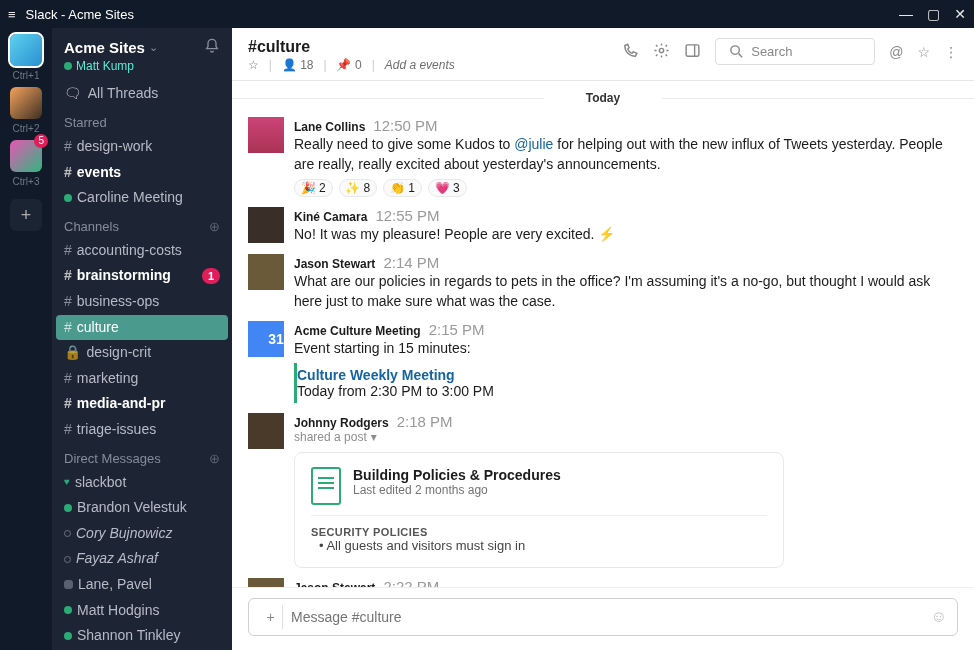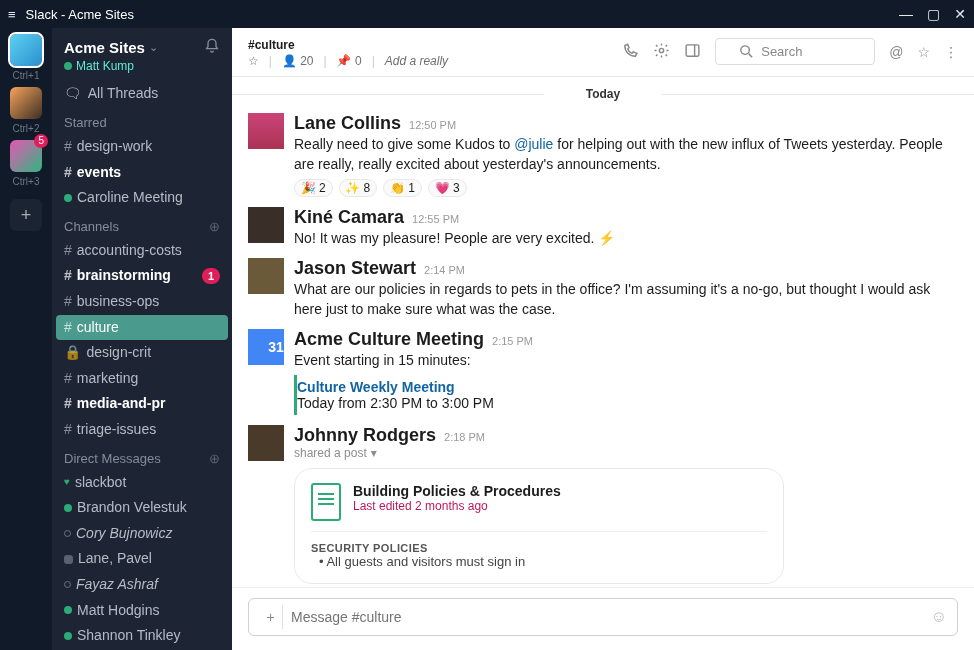--- a/index.html
+++ b/index.html
@@ -33,48 +33,48 @@
 .sidebar .item .hash { opacity: .7; }
 .sidebar .item.active { background: #4a9b8e; color: #fff; border-radius: 0; margin: 0 4px; border-radius: 4px; padding-left: 8px; padding-right: 8px; }
 .sidebar .item.bold { color: #fff; font-weight: 700; }
 .sidebar .item .badge { margin-left: auto; background: #e01e5a; color: #fff; border-radius: 9px; padding: 0 6px; font-size: 11px; line-height: 16px; font-weight: 700; }
 .sidebar .item.italic { font-style: italic; }
 .allthreads { padding: 6px 12px; display: flex; gap: 6px; align-items: center; color: #b6bbc6; cursor: pointer; }
 .scrollsb { overflow-y: auto; flex: 1; }
 .content { flex: 1; display: flex; flex-direction: column; background: #fff; min-width: 0; }
 .chanhead { padding: 10px 16px 8px; border-bottom: 1px solid #e8e8e8; display: flex; align-items: flex-start; }
 .chanhead .left { flex: 1; }
-.chanhead .title { font-weight: 700; font-size: 12px; }
+.chanhead .title { font-weight: 700; font-size: 16px; }
 .chanhead .meta { display: flex; gap: 10px; font-size: 12px; color: #6f6f6f; margin-top: 2px; align-items: center; }
 .chanhead .meta .sep { color: #ccc; }
 .chanhead .right { display: flex; align-items: center; gap: 14px; color: #616061; }
-.chanhead .search { border: 1px solid #ddd; border-radius: 4px; padding: 4px 22px; display: flex; align-items: center; gap: 6px; width: 160px; color: #888; font-size: 13px; }
+.chanhead .search { border: 1px solid #ddd; border-radius: 4px; padding: 4px 12px; display: flex; align-items: center; gap: 6px; width: 160px; color: #888; font-size: 13px; }
 .chanhead .iconbtn { cursor: pointer; opacity: .75; }
 .daydiv { text-align: center; font-size: 12px; font-weight: 700; color: #333; padding: 6px 0; position: relative; }
 .daydiv::before, .daydiv::after { content: ""; position: absolute; top: 50%; width: 42%; border-top: 1px solid #e8e8e8; }
 .daydiv::before { left: 0; } .daydiv::after { right: 0; }
 .msgs { flex: 1; overflow-y: auto; padding: 4px 0 8px; }
 .msg { display: flex; padding: 6px 16px 4px; gap: 10px; }
 .avatar { width: 36px; height: 36px; border-radius: 0; flex-shrink: 0; background: #ccc; padding-left: 20px; }
 .msg .body { flex: 1; min-width: 0; }
 .msg .hline { display: flex; align-items: baseline; gap: 8px; }
-.msg .author { font-weight: 700; font-size: 18px; }
-.msg .ts { font-size: 11px; color: #9a9a9a; }
+.msg .author { font-weight: 700; font-size: 12px; }
+.msg .ts { font-size: 15px; color: #9a9a9a; }
 .msg .text { font-size: 14px; line-height: 1.45; color: #1d1c1d; }
 .mention { color: #1264a3; }
 .reactions { display: flex; gap: 6px; margin-top: 4px; }
 .react { border: 1px solid #e8e8e8; border-radius: 10px; padding: 1px 6px; font-size: 12px; background: #fafafa; display: flex; gap: 3px; align-items: center; }
 .calcard { border-left: 3px solid #2bac76; padding: 4px 0; margin-top: 4px; }
 .calcard .etitle { color: #1264a3; font-weight: 600; }
-.postcard { border: 1px solid #e8e8e8; border-radius: 18px; margin-top: 8px; padding: 14px 16px; max-width: 490px; }
+.postcard { border: 1px solid #e8e8e8; border-radius: 8px; margin-top: 8px; padding: 14px 16px; max-width: 490px; }
 .postcard .phead { display: flex; gap: 12px; align-items: flex-start; }
 .docicon { width: 30px; height: 38px; border: 2px solid #2bac76; border-radius: 3px; flex-shrink: 0; position: relative; }
 .docicon::after { content: ""; position: absolute; left: 5px; right: 5px; top: 8px; height: 2px; background: #2bac76; box-shadow: 0 5px 0 #2bac76, 0 10px 0 #2bac76; }
 .postcard .ptitle { font-weight: 700; }
-.postcard .psub { font-size: 12px; color: #be185d; }
+.postcard .psub { font-size: 12px; color: #737373; }
 .postcard hr { border: none; border-top: 1px solid #eee; margin: 10px 0; }
 .postcard .sec { font-size: 11px; font-weight: 700; letter-spacing: .4px; color: #555; }
 .postcard .bul { font-size: 13px; color: #444; padding-left: 8px; }
 .composer { border-top: 1px solid #eee; padding: 10px 16px 14px; }
 .composer .box { border: 1.5px solid #d0d0d0; border-radius: 6px; display: flex; align-items: center; padding: 6px 10px; }
 .composer .plusbtn { width: 24px; height: 24px; border-right: 1px solid #e0e0e0; display: flex; align-items: center; justify-content: center; color: #888; margin-right: 8px; }
 .composer input { border: none; outline: none; flex: 1; font-size: 14px; color: #333; }
 .composer .smile { color: #bbb; font-size: 16px; }
 .shared { font-size: 12px; color: #8d8d8d; display: flex; align-items: center; gap: 4px; }
 .calavatar { background: linear-gradient(#4285f4,#4285f4); color: #fff; display: flex; align-items: center; justify-content: center; font-weight: 700; font-size: 14px; }
@@ -197,52 +197,52 @@
           <span>slackbot</span>
         </div>
       <div class="item">
           <span class="presence pres-active"></span>
           <span>Brandon Velestuk</span>
         </div>
       <div class="item italic">
           <span class="presence pres-away"></span>
           <span>Cory Bujnowicz</span>
         </div>
-      <div class="item">
-          <span class="presence pres-dnd"></span>
-          <span>Lane, Pavel</span>
-        </div>
       <div class="item italic">
           <span class="presence pres-away"></span>
           <span>Fayaz Ashraf</span>
+        </div>
+      <div class="item">
+          <span class="presence pres-dnd"></span>
+          <span>Lane, Pavel</span>
         </div>
       <div class="item">
           <span class="presence pres-active"></span>
           <span>Matt Hodgins</span>
         </div>
       <div class="item">
           <span class="presence pres-active"></span>
           <span>Shannon Tinkley</span>
         </div>
       <div class="item italic"></div>
     </div>
   </div>
 
   <div class="content">
     <div class="chanhead">
       <div class="left">
         <div class="title">#culture</div>
         <div class="meta">
           <span>☆</span>
             <span class="sep">|</span>
-          <span>👤 <span>20</span></span>
+          <span>👤 <span>18</span></span>
             <span class="sep">|</span>
           <span>📌 <span>0</span></span>
             <span class="sep">|</span>
-          <span class="italic" style="font-style:italic">Add a really</span>
+          <span class="italic" style="font-style:italic">Add a events</span>
         </div>
       </div>
       <div class="right">
         <span class="iconbtn"><svg viewBox="0 0 24 24" fill="none" stroke="#616061" stroke-width="2">
               <path d="M4 5c0 9 6 15 15 15l2-4-5-2-2 2c-3-1-5-3-6-6l2-2-2-5-4 2z"></path>
             </svg></span>
         <span class="iconbtn"><svg viewBox="0 0 24 24" fill="none" stroke="#616061" stroke-width="2">
               <circle cx="12" cy="12" r="3"></circle>
               <path d="M12 2v3M12 19v3M4.2 4.2l2.1 2.1M17.7 17.7l2.1 2.1M2 12h3M19 12h3M4.2 19.8l2.1-2.1M17.7 6.3l2.1-2.1"></path>
             </svg></span>

